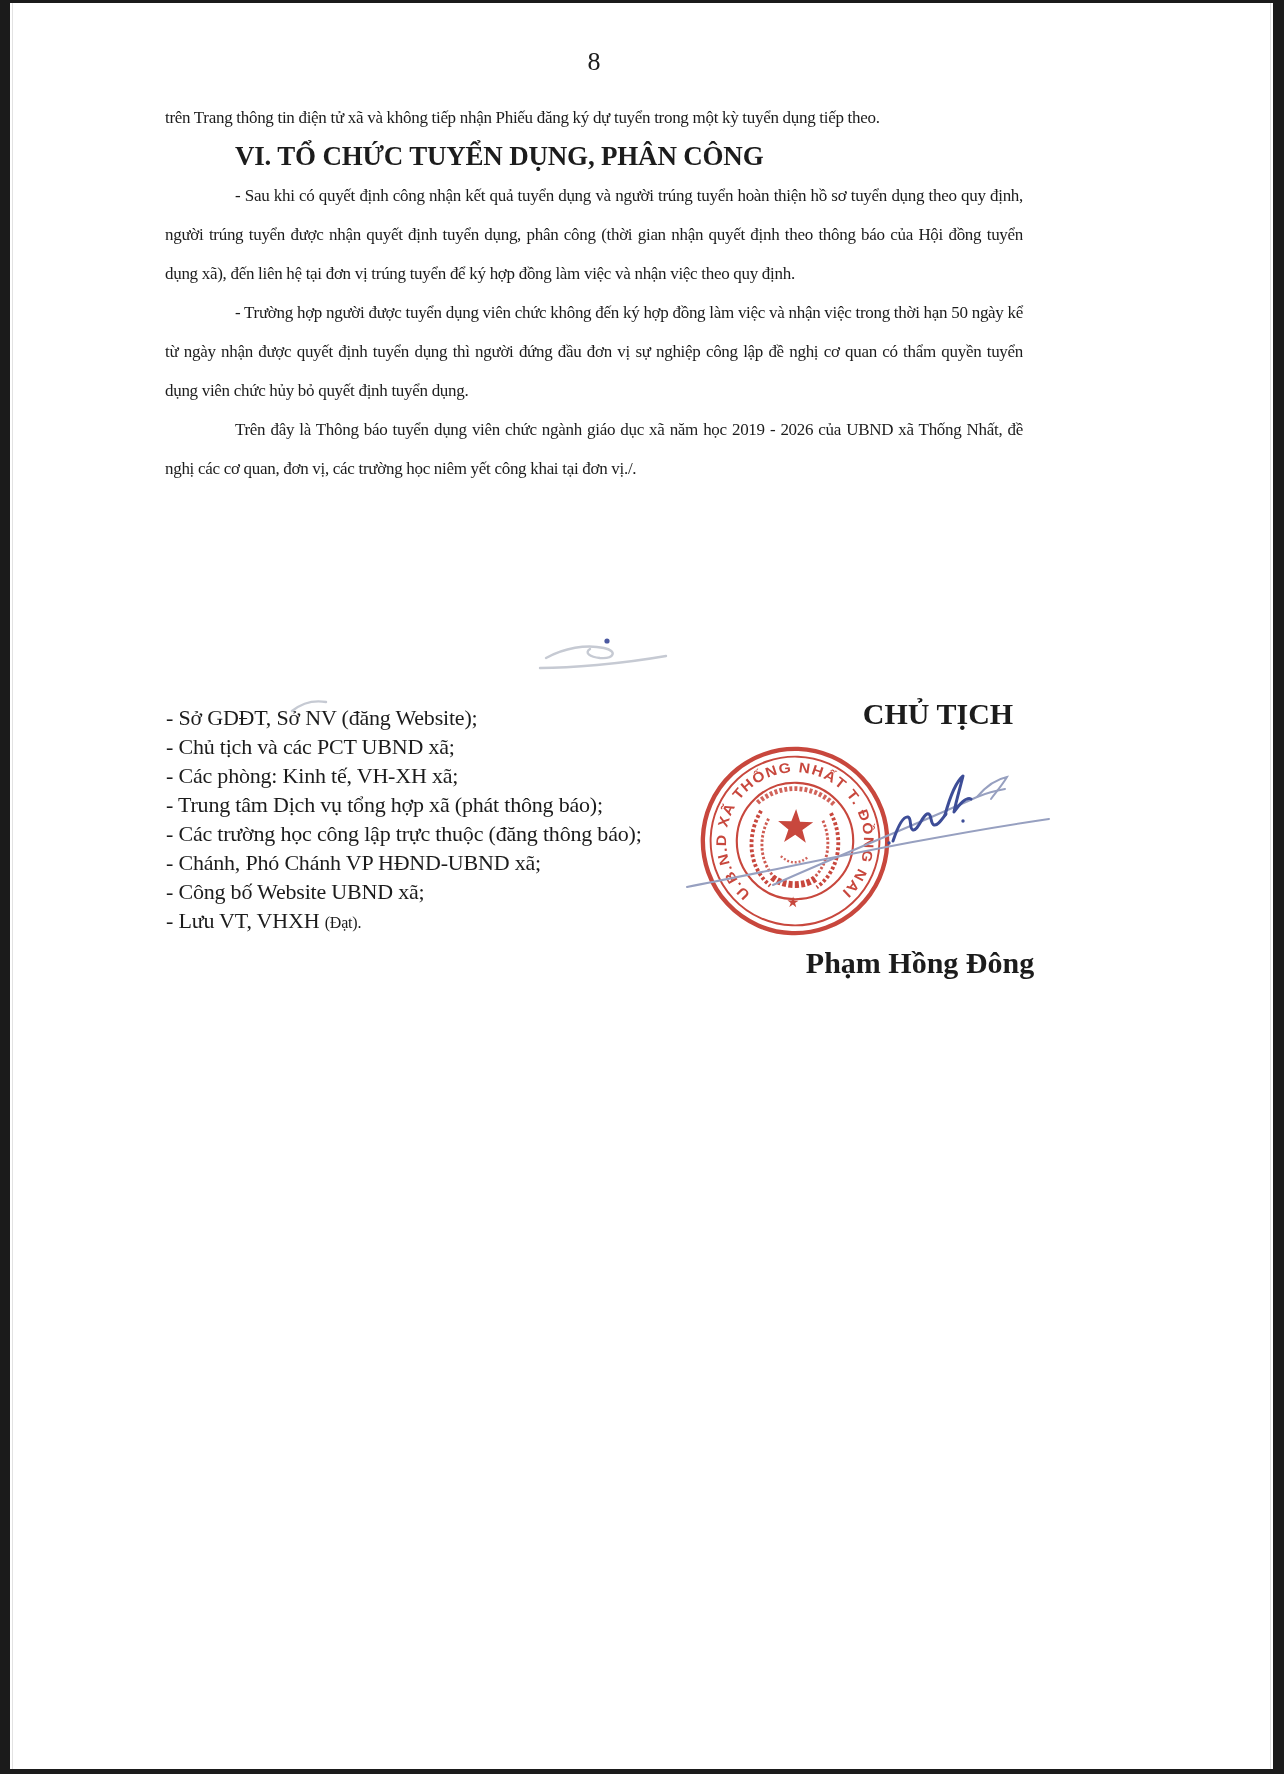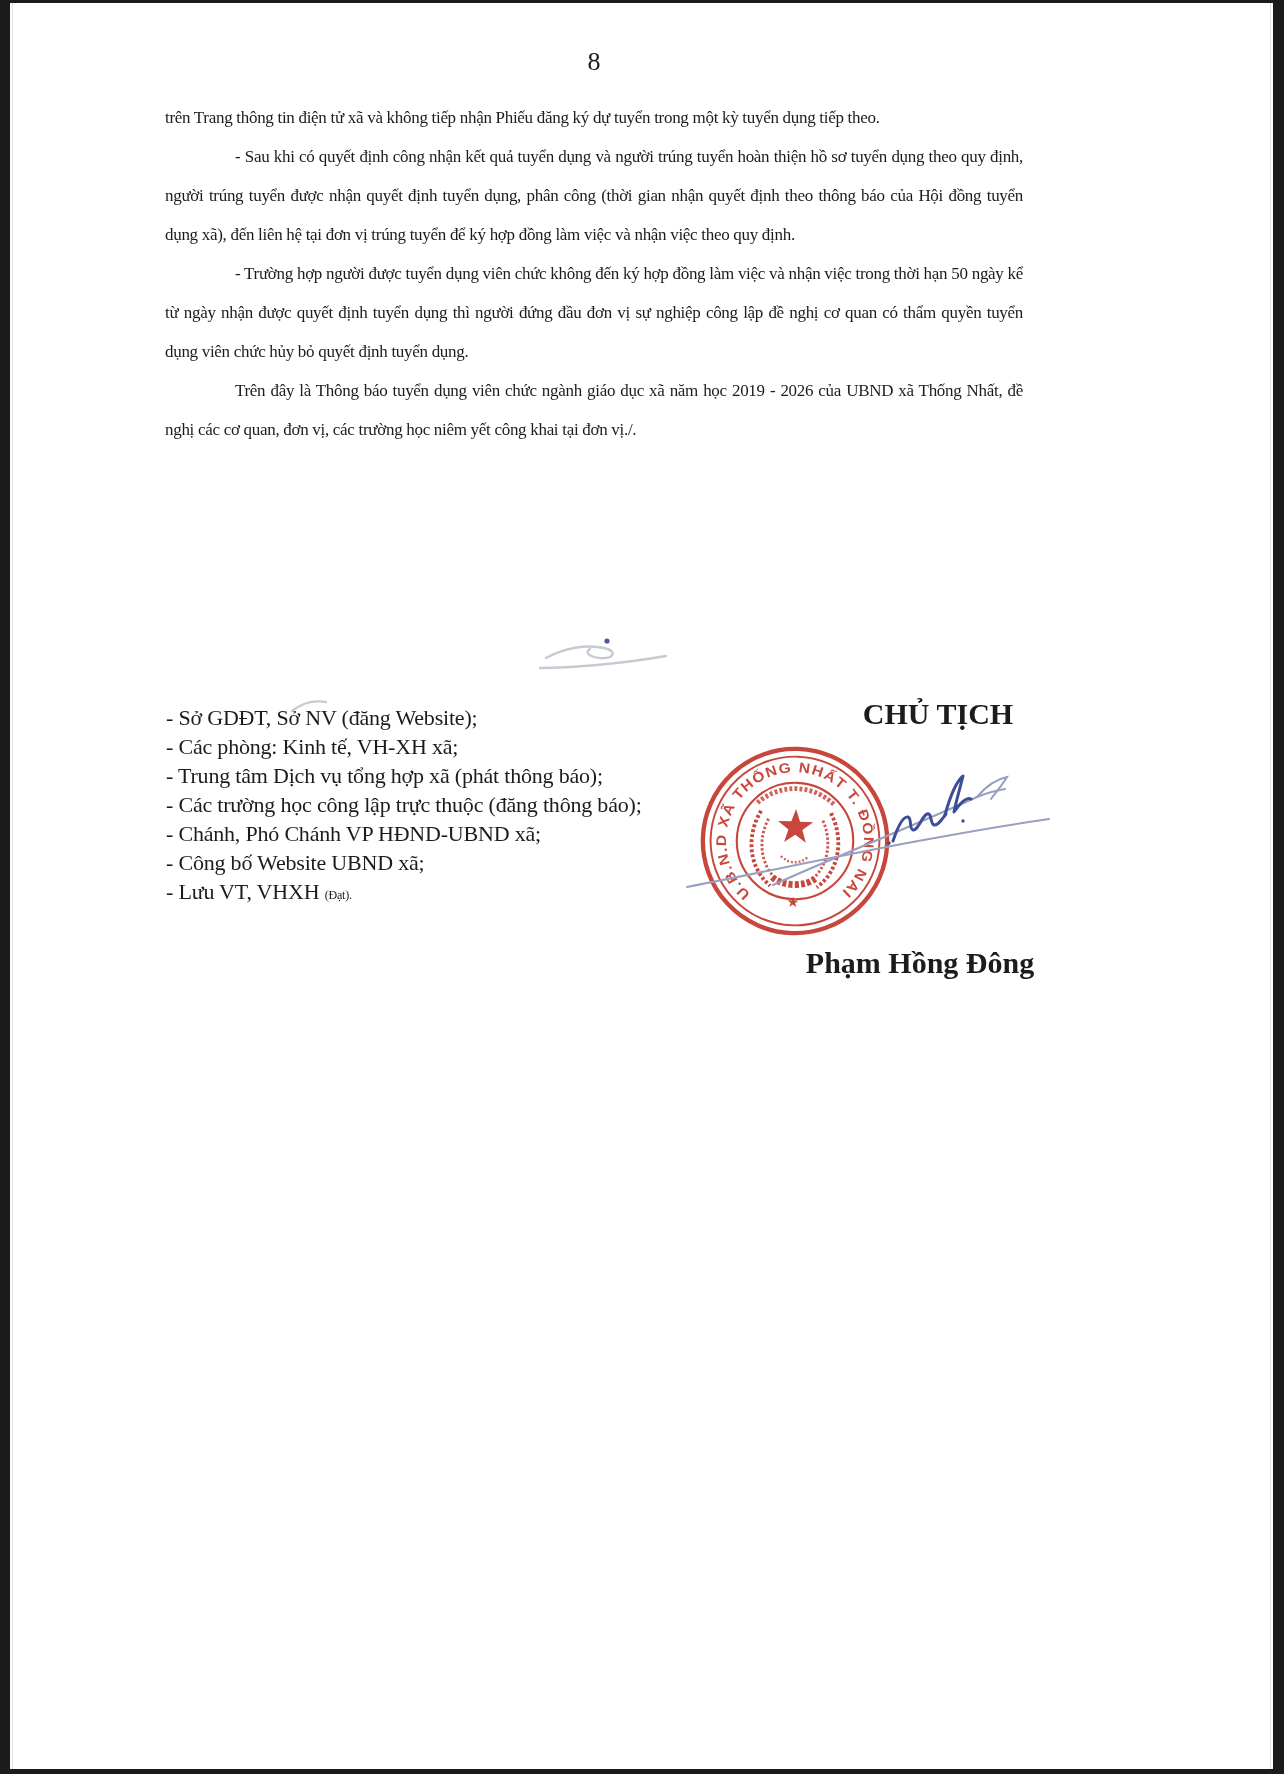--- a/index.html
+++ b/index.html
@@ -17,21 +17,21 @@
 
   .content{position:absolute;left:165px;top:44px;width:858px;}
   .page-number{text-align:center;font-size:26px;line-height:36px;margin-bottom:18px;}
   .body-par{margin:0;font-size:17px;line-height:39px;text-align:justify;letter-spacing:-0.3px;}
   .heading{margin:0 0 0 70px;font-size:27px;line-height:39px;font-weight:bold;text-align:left;letter-spacing:-0.2px;}
   .indent{text-indent:70px;}
 
   .recipients{position:absolute;left:166px;top:703px;width:480px;}
   .recipients-label{font-size:26px;line-height:34px;font-weight:bold;font-style:italic;margin-bottom:5px;}
   .recipients-list{list-style:none;margin:0;padding:0;font-size:22px;line-height:29px;letter-spacing:-0.2px;}
-  .archive-note{font-size:12px;}
+  .archive-note{font-size:16px;}
 
   .chairman-title{position:absolute;left:813px;top:696px;width:250px;text-align:center;
     font-size:30px;line-height:36px;font-weight:bold;z-index:10;}
   .signer-name{position:absolute;left:770px;top:944px;width:300px;text-align:center;
     font-size:30px;line-height:38px;font-weight:bold;z-index:10;}
 
   .seal-box{position:absolute;left:698px;top:744px;width:194px;height:194px;z-index:5;opacity:.93;
     transform:rotate(2deg);}
   .sr{stroke:#c43a2f;fill:none;}
   .sf{fill:#c43a2f;}
@@ -53,20 +53,21 @@
 <div class="edge-left"></div>
 <div class="edge-left-shadow"></div>
 <div class="edge-right"></div>
 <div class="edge-right-shadow"></div>
 <div class="edge-top"></div>
 <div class="edge-bottom"></div>
 
 <div class="content">
   <div class="page-number">8</div>
   <p class="body-par">trên Trang thông tin điện tử xã và không tiếp nhận Phiếu đăng ký dự tuyển trong một kỳ tuyển dụng tiếp theo.</p>
+  <p class="heading">VI. TỔ CHỨC TUYỂN DỤNG, PHÂN CÔNG</p>
   <p class="body-par indent">- Sau khi có quyết định công nhận kết quả tuyển dụng và người trúng tuyển hoàn thiện hồ sơ tuyển dụng theo quy định, người trúng tuyển được nhận quyết định tuyển dụng, phân công (thời gian nhận quyết định theo thông báo của Hội đồng tuyển dụng xã), đến liên hệ tại đơn vị trúng tuyển để ký hợp đồng làm việc và nhận việc theo quy định.</p>
   <p class="body-par indent">- Trường hợp người được tuyển dụng viên chức không đến ký hợp đồng làm việc và nhận việc trong thời hạn 50 ngày kể từ ngày nhận được quyết định tuyển dụng thì người đứng đầu đơn vị sự nghiệp công lập đề nghị cơ quan có thẩm quyền tuyển dụng viên chức hủy bỏ quyết định tuyển dụng.</p>
   <p class="body-par indent">Trên đây là Thông báo tuyển dụng viên chức ngành giáo dục xã năm học 2019 - 2026 của UBND xã Thống Nhất, đề nghị các cơ quan, đơn vị, các trường học niêm yết công khai tại đơn vị./.</p>
 </div>
 
 <div class="scribble-box">
   <svg width="140" height="46" viewBox="0 0 140 46">
     <path class="pencil" d="M 8,26 c 18,-10 40,-14 58,-10 c 14,3 10,11 -4,10 c -10,-1 -16,-5 -10,-9"></path>
     <path class="pencil" d="M 2,36 c 30,0 80,-4 126,-12"></path>
     <circle cx="69" cy="9" r="2.6" fill="#4a58a0"></circle>
@@ -75,20 +76,21 @@
 
 <div class="check-box">
   <svg width="40" height="16" viewBox="0 0 40 16">
     <path class="pencil" d="M 2,12 C 12,4 24,1 36,3"></path>
   </svg>
 </div>
 
 <div class="recipients">
   <ul class="recipients-list">
     <li>- Sở GDĐT, Sở NV (đăng Website);</li>
+    <li>- Chủ tịch và các PCT UBND xã;</li>
     <li>- Các phòng: Kinh tế, VH-XH xã;</li>
     <li>- Trung tâm Dịch vụ tổng hợp xã (phát thông báo);</li>
     <li>- Các trường học công lập trực thuộc (đăng thông báo);</li>
     <li>- Chánh, Phó Chánh VP HĐND-UBND xã;</li>
     <li>- Công bố Website UBND xã;</li>
     <li><span>- Lưu VT, VHXH</span> <span class="archive-note">(Đạt).</span></li>
   </ul>
 </div>
 
 <div class="chairman-title">CHỦ TỊCH</div>

